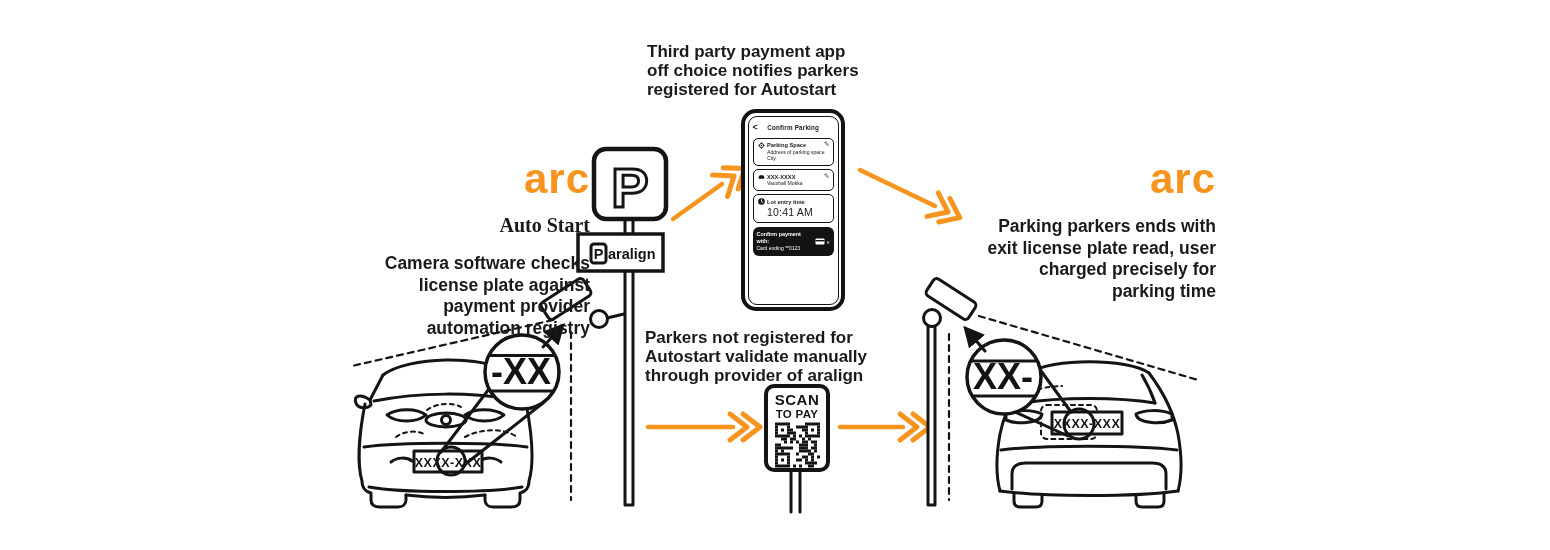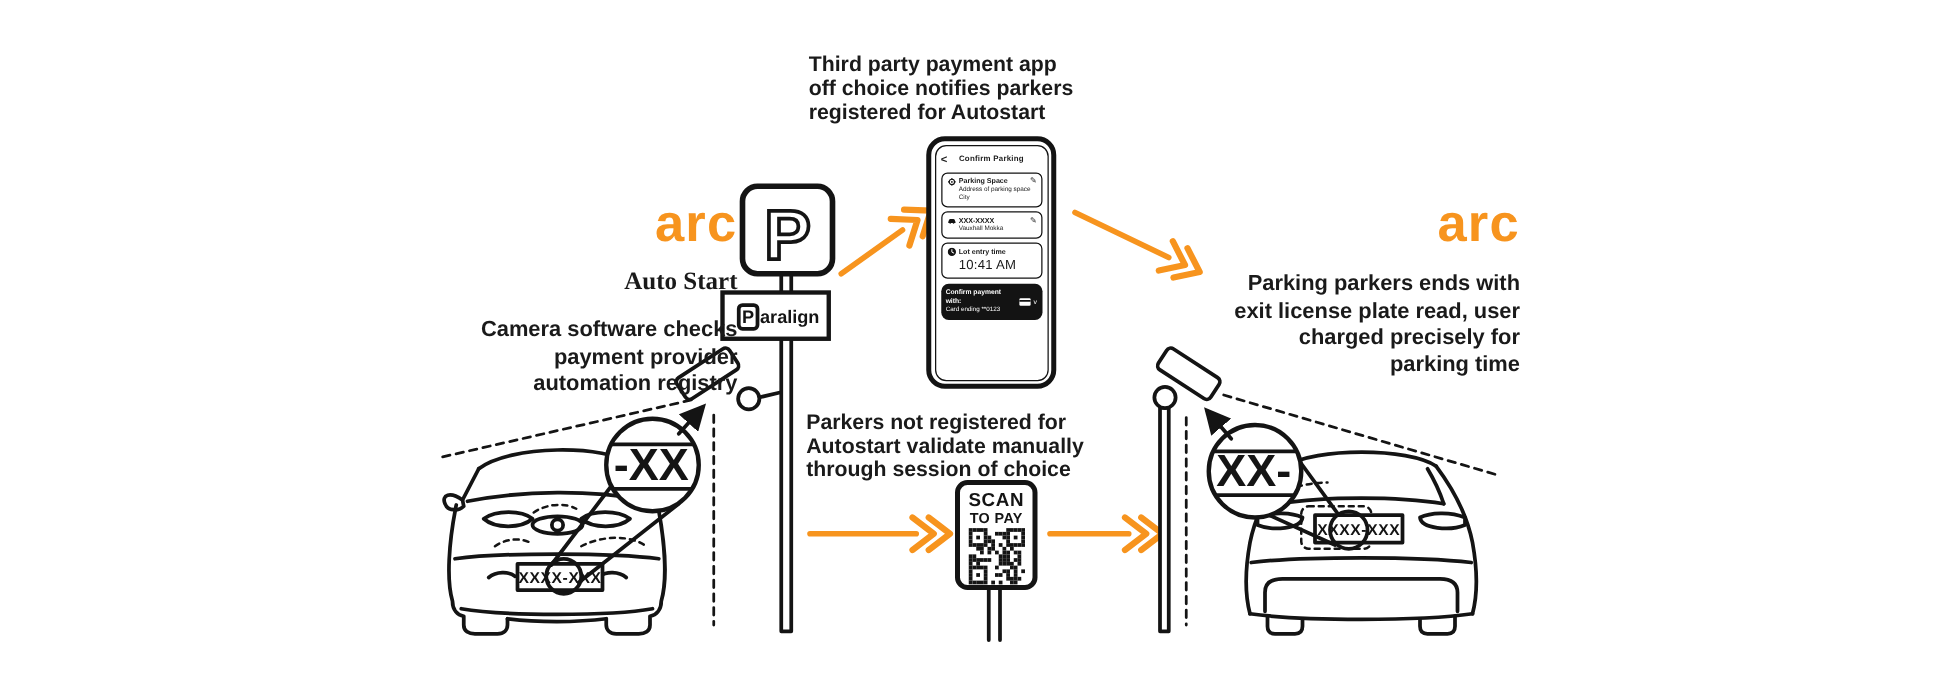--- a/index.html
+++ b/index.html
@@ -325,28 +325,29 @@
 
   <div class="cap" style="left:647px;top:42px;width:300px;">
     <div>Third party payment app</div>
     <div>off choice notifies parkers</div>
     <div>registered for Autostart</div>
   </div>
 
   <div class="cap" style="left:645px;top:328px;width:300px;">
     <div>Parkers not registered for</div>
     <div>Autostart validate manually</div>
-    <div>through session of choice</div>
+    <div>through provider of aralign</div>
   </div>
 
   <div class="brandblock" style="left:330px;top:158px;width:260px;">
     <div class="brand" style="color:#F7941E;">arc</div>
     <div class="brand-sub">Auto Start</div>
     <div class="desc">
       <div>Camera software checks</div>
+      <div>license plate against</div>
       <div>payment provider</div>
       <div>automation registry</div>
     </div>
   </div>
 
   <div class="brandblock" style="left:956px;top:158px;width:260px;">
     <div class="brand" style="color:#F7941E;">arc</div>
     <div class="desc">
       <div>Parking parkers ends with</div>
       <div>exit license plate read, user</div>

